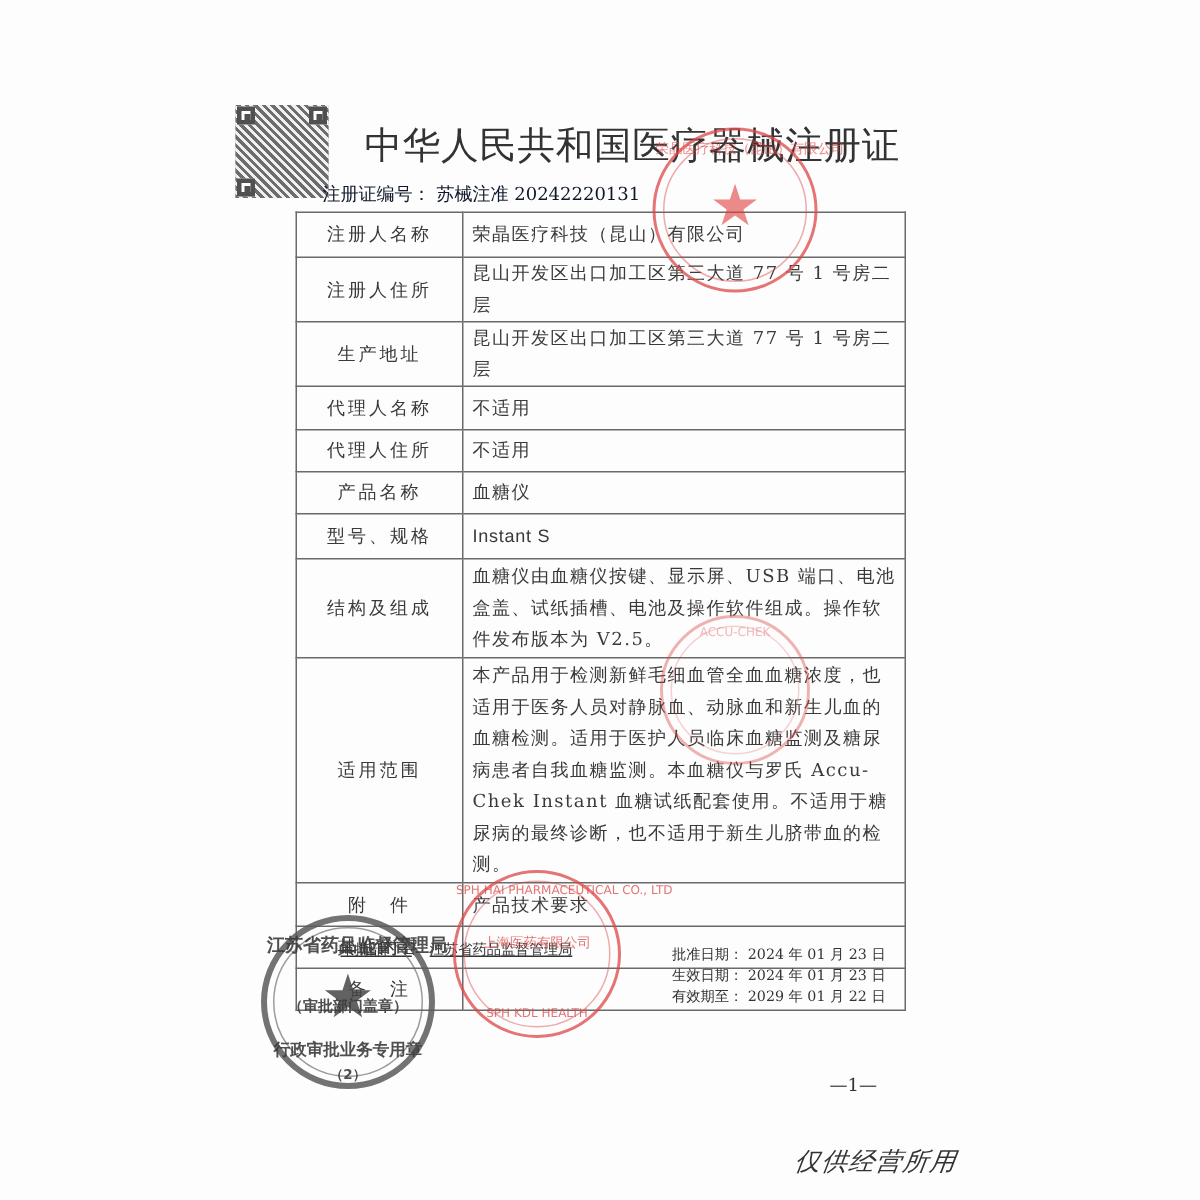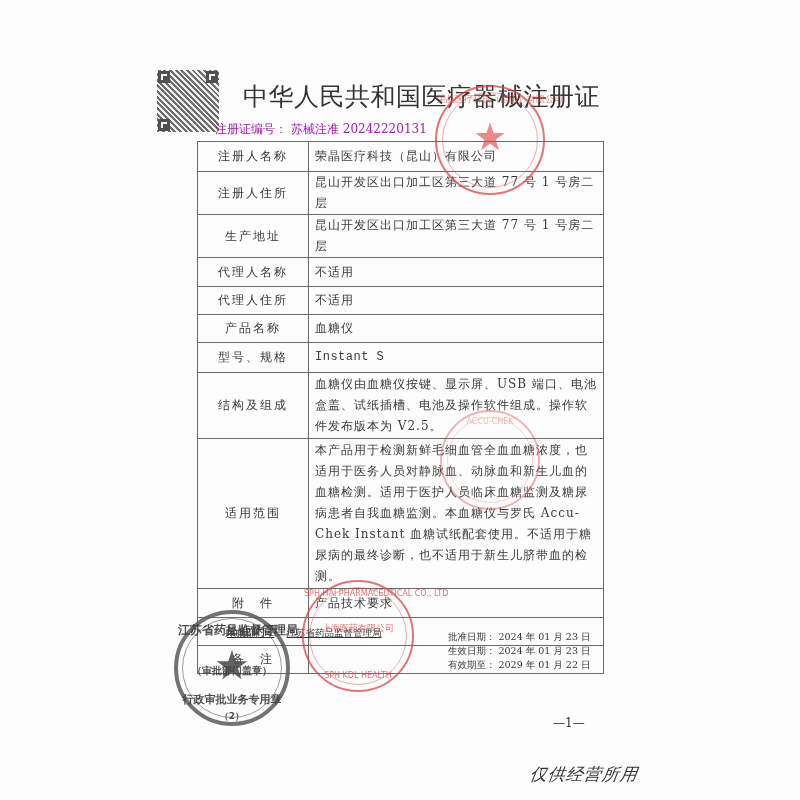--- a/index.html
+++ b/index.html
@@ -56,21 +56,21 @@
       font-size: 25px;
       color: #333;
       letter-spacing: 0.5px;
       white-space: nowrap;
       text-align: right;
     }
     .reg-no {
       position: absolute;
       left: 215px; top: 121px;
       font-size: 12px;
-      color: #a21caf;
+      color: #0f172a;
       white-space: nowrap;
     }
     .reg-no span + span { margin-left: 4px; }
 
     table.cert {
       position: absolute;
       left: 197px; top: 141px;
       width: 407px;
       border-collapse: collapse;
       font-size: 12px;
@@ -227,21 +227,21 @@
     <tr style="height:28px">
       <td class="label">代理人住所</td>
       <td class="value">不适用</td>
     </tr>
     <tr style="height:28px">
       <td class="label">产品名称</td>
       <td class="value">血糖仪</td>
     </tr>
     <tr style="height:30px">
       <td class="label">型号、规格</td>
-      <td class="value" style="font-family:Liberation Mono, monospace;letter-spacing:0.5px;">Instant S</td>
+      <td class="value" style="font-family:Liberation Sans, sans-serif;letter-spacing:0.5px;">Instant S</td>
     </tr>
     <tr style="height:61px">
       <td class="label">结构及组成</td>
       <td class="value multi">血糖仪由血糖仪按键、显示屏、USB 端口、电池盒盖、试纸插槽、电池及操作软件组成。操作软件发布版本为 V2.5。</td>
     </tr>
     <tr style="height:130px">
       <td class="label">适用范围</td>
       <td class="value multi">本产品用于检测新鲜毛细血管全血血糖浓度，也适用于医务人员对静脉血、动脉血和新生儿血的血糖检测。适用于医护人员临床血糖监测及糖尿病患者自我血糖监测。本血糖仪与罗氏 Accu-Chek Instant 血糖试纸配套使用。不适用于糖尿病的最终诊断，也不适用于新生儿脐带血的检测。</td>
     </tr>
     <tr style="height:29px">

